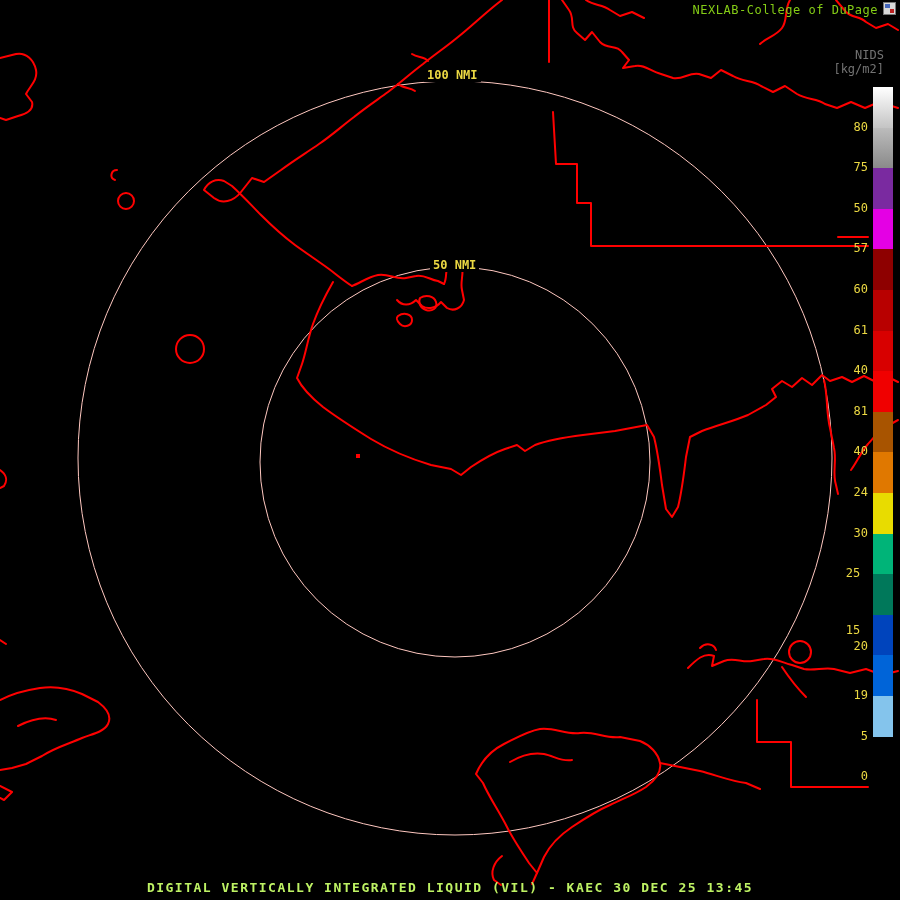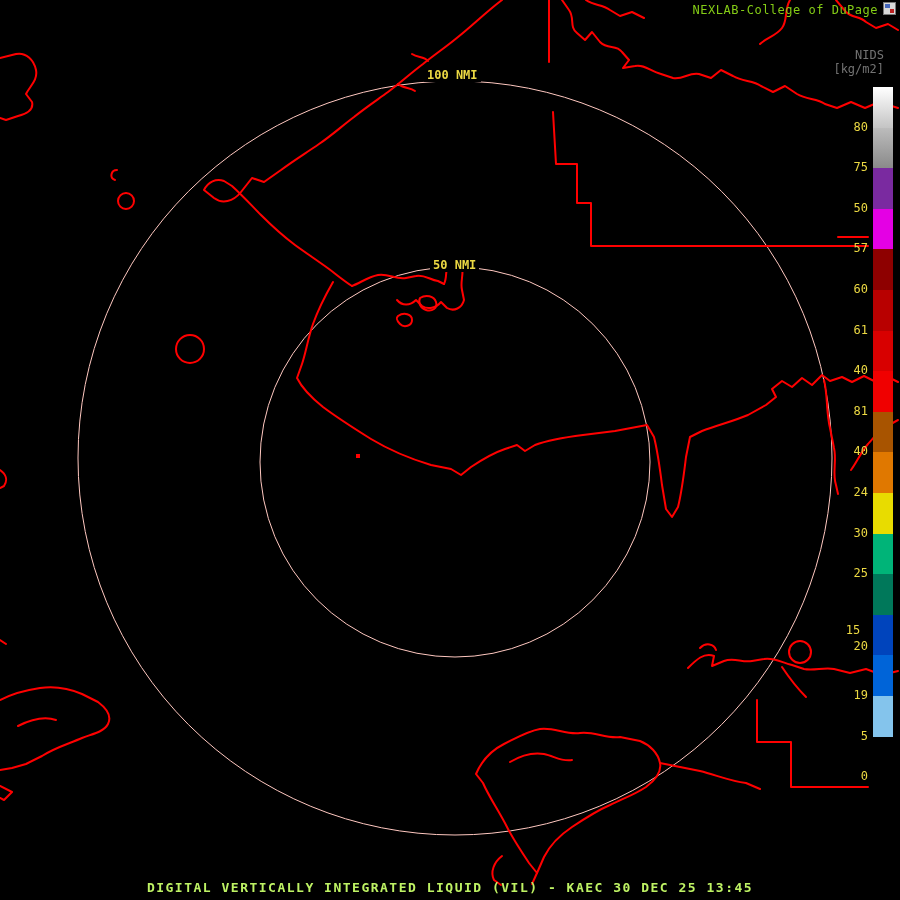--- a/index.html
+++ b/index.html
@@ -137,21 +137,21 @@
       <div class="cb-tick" style="top: 160.2px;">75</div>
       <div class="cb-tick" style="top: 200.8px;">50</div>
       <div class="cb-tick" style="top: 241.4px;">57</div>
       <div class="cb-tick" style="top: 282px;">60</div>
       <div class="cb-tick" style="top: 322.6px;">61</div>
       <div class="cb-tick" style="top: 363.2px;">40</div>
       <div class="cb-tick" style="top: 403.8px;">81</div>
       <div class="cb-tick" style="top: 444.4px;">40</div>
       <div class="cb-tick" style="top: 485px;">24</div>
       <div class="cb-tick" style="top: 525.6px;">30</div>
-      <div class="cb-tick" style="top: 566.2px;">25</div>
+      <div class="cb-tick" style="top: 566.2px; text-align: center;">25</div>
       <div class="cb-tick" style="top: 606.8px; margin-top: 32px;">20</div>
       <div class="cb-tick" style="top: 623px; text-align: center;">15</div>
       <div class="cb-tick" style="top: 688px;">19</div>
       <div class="cb-tick" style="top: 728.6px;">5</div>
       <div class="cb-tick" style="top: 769.2px;">0</div>
     </div>
 
   <div class="ring-label" id="ring-label-100" style="color: rgb(236, 217, 67);">100 NMI</div>
   <div class="ring-label" id="ring-label-50" style="color: rgb(236, 217, 67);">50 NMI</div>
 

